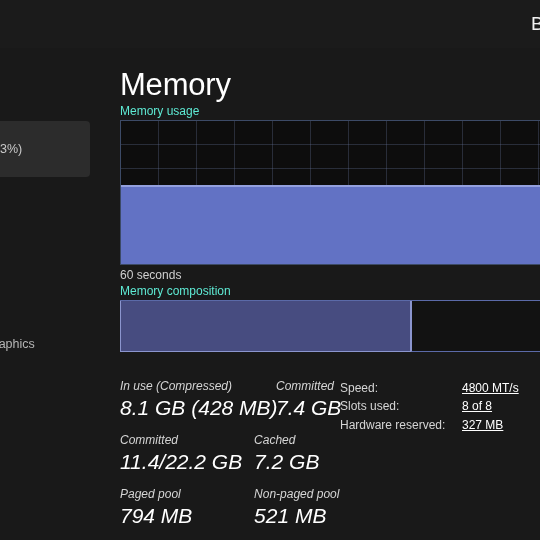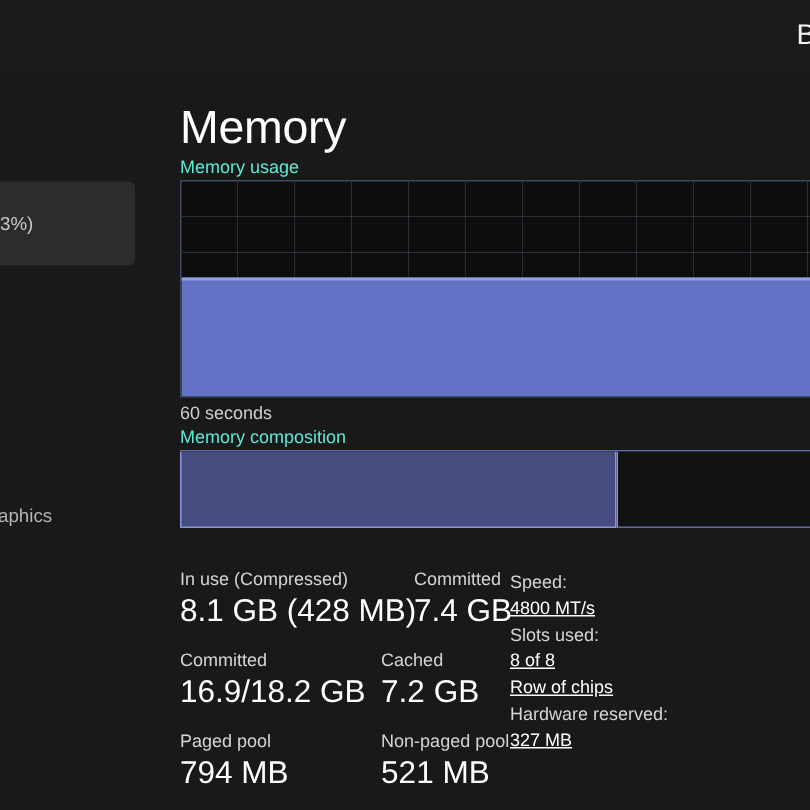--- a/index.html
+++ b/index.html
@@ -183,20 +183,21 @@
     border-bottom: 1px solid #5b6aa8;
     border-top: none;
   }
 
   
   .stats-left {
     position: absolute;
     left: 20px;
     top: 330px;
     width: 220px;
+    font-style: italic;
   }
   .stat-row {
     display: flex;
     margin-bottom: 10px;
   }
   .stat-cell { }
   .stat-cell .k {
     font-size: 12px;
     color: #d5d5d5;
     line-height: 16px;
@@ -215,21 +216,20 @@
   .stats-right {
     position: absolute;
     left: 240px;
     top: 332px;
     width: 200px;
   }
   .spec-row {
     display: flex;
     line-height: 17px;
     margin-bottom: 1px;
-    flex-direction: column;
   }
   .spec-k {
     width: 122px;
     font-size: 12px;
     color: #d5d5d5;
     white-space: nowrap;
   }
   .spec-v {
     font-size: 12px;
     color: #ffffff;
@@ -284,21 +284,21 @@
         </div>
         <div class="stat-cell c2">
           <div class="k">Committed</div>
           <div class="v">7.4 GB</div>
         </div>
       </div>
 
       <div class="stat-row">
         <div class="stat-cell c1">
           <div class="k">Committed</div>
-          <div class="v">16.9/18.2 GB</div>
+          <div class="v">11.4/22.2 GB</div>
         </div>
         <div class="stat-cell c2">
           <div class="k">Cached</div>
           <div class="v">7.2 GB</div>
         </div>
       </div>
 
       <div class="stat-row">
         <div class="stat-cell c1">
           <div class="k">Paged pool</div>
@@ -315,21 +315,20 @@
     <div class="stats-right">
       <div class="spec-row">
         <div class="spec-k">Speed:</div>
         <div class="spec-v">4800 MT/s</div>
       </div>
       <div class="spec-row">
         <div class="spec-k">Slots used:</div>
         <div class="spec-v">8 of 8</div>
       </div>
       <div class="spec-row">
-        <div class="spec-v">Row of chips</div>
       </div>
       <div class="spec-row">
         <div class="spec-k">Hardware reserved:</div>
         <div class="spec-v">327 MB</div>
       </div>
     </div>
 
   </div>
 </div>
 

